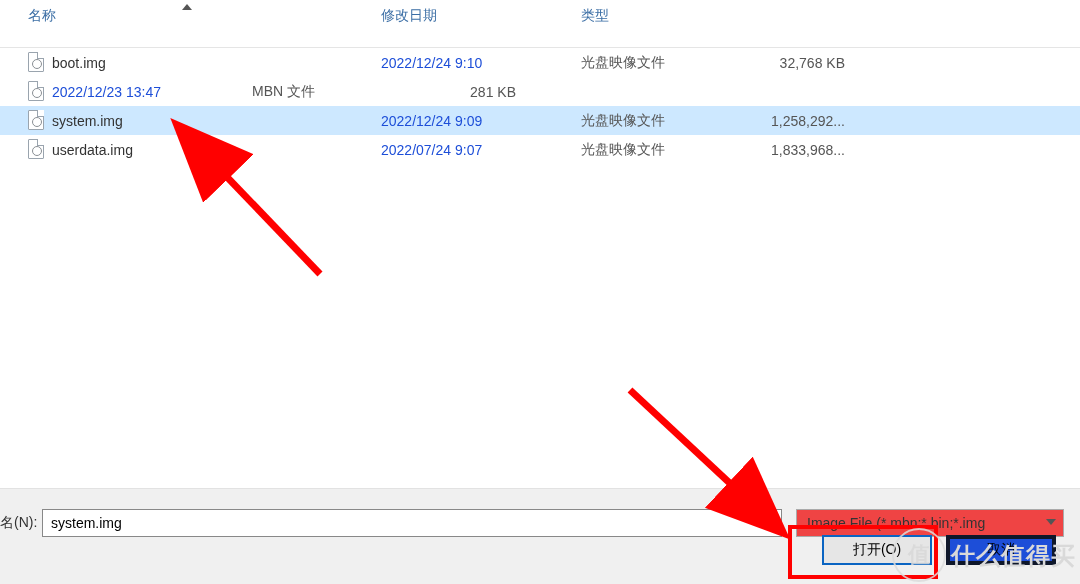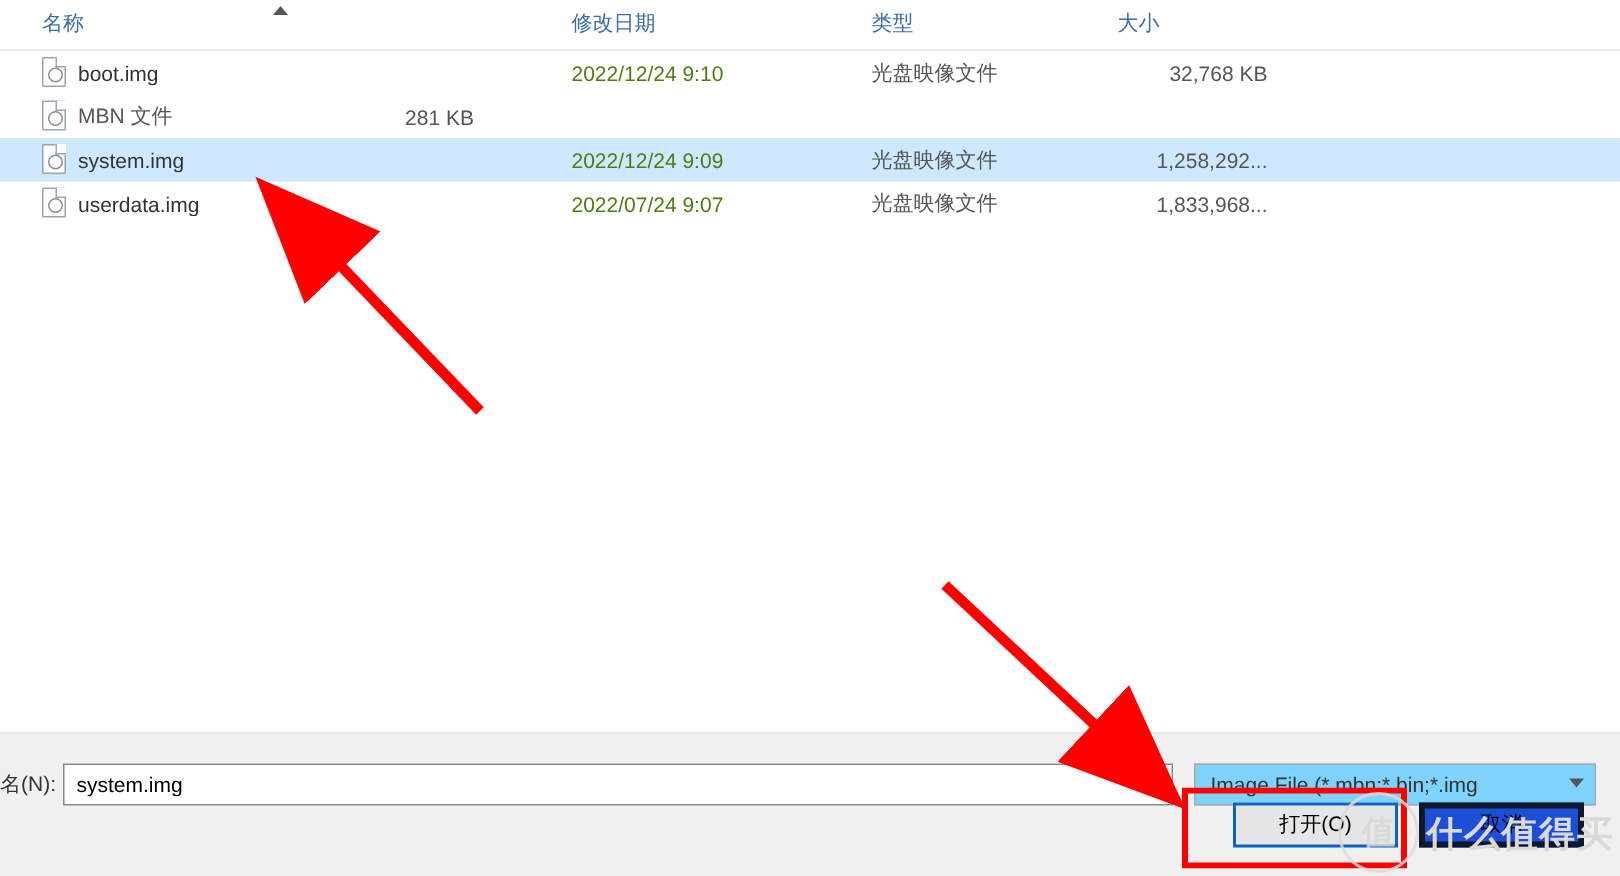--- a/index.html
+++ b/index.html
@@ -11,21 +11,21 @@
     font-family: "Segoe UI", "Microsoft YaHei", Arial, sans-serif;
     font-size: 14px;
     color: #333;
     background: #fff;
     overflow: hidden;
     position: relative;
   }
 
   
   .header {
-    height: 34px;
+    height: 48px;
     display: flex;
     align-items: center;
     border-bottom: 1px solid #e5e5e5;
     color: #3b6ea5;
     user-select: none;
   }
   .col-name  { padding-left: 28px; width: 381px; position: relative; }
   .col-date  { width: 200px; }
   .col-type  { width: 160px; }
   .col-size  { flex: 1; text-align: left; padding-left: 4px; }
@@ -48,21 +48,21 @@
     height: 29px;
     padding-left: 28px;
   }
   .row.sel { background: #cde8ff; }
   .row .icon {
     width: 18px; height: 22px;
     margin-right: 6px;
     flex: 0 0 auto;
   }
   .row .name  { width: 329px; white-space: nowrap; overflow: hidden; text-overflow: ellipsis; }
-  .row .date  { width: 200px; color: #4d7c0f; }
+  .row .date  { width: 200px; color: #1d4ed8; }
   .row .type  { width: 160px; color: #555; }
   .row .size  { width: 110px; text-align: right; color: #555; padding-right: 6px; }
 
   
   .file-icon {
     width: 16px; height: 20px;
     border: 1px solid #9aa4ae;
     border-radius: 1px;
     background: #fff;
     position: relative;
@@ -125,21 +125,21 @@
     border-left: 5px solid transparent;
     border-right: 5px solid transparent;
     border-top: 6px solid #555;
     pointer-events: none;
   }
   .filter {
     margin-left: 14px;
     height: 28px;
     width: 268px;
     border: 1px solid #aaa;
-    background: #7dd3fc;
+    background: #ef4444;
     padding: 0 22px 0 10px;
     font: inherit;
     line-height: 26px;
     position: relative;
     white-space: nowrap;
     overflow: hidden;
   }
   .filter-caret {
     position: absolute;
     right: 8px; top: 10px;
@@ -193,37 +193,37 @@
     letter-spacing: 1px;
   }
 </style>
 </head>
 <body>
 
 <div class="header">
   <div class="col col-name">名称</div>
   <div class="col col-date">修改日期</div>
   <div class="col col-type">类型</div>
-  <div class="col col-size">大小</div>
 </div>
 
 <div class="list" id="file-list">
     <div class="row">
       <span class="icon">
         <div class="file-icon"></div>
       </span>
       <span class="name">boot.img</span>
       <span class="date">2022/12/24 9:10</span>
       <span class="type">光盘映像文件</span>
       <span class="size">32,768 KB</span>
     </div>
     <div class="row">
       <span class="icon">
         <div class="file-icon"></div>
       </span>
+      <span class="date">2022/12/23 13:47</span>
       <span class="type">MBN 文件</span>
       <span class="size">281 KB</span>
     </div>
     <div class="row sel">
       <span class="icon">
         <div class="file-icon"></div>
       </span>
       <span class="name">system.img</span>
       <span class="date">2022/12/24 9:09</span>
       <span class="type">光盘映像文件</span>

